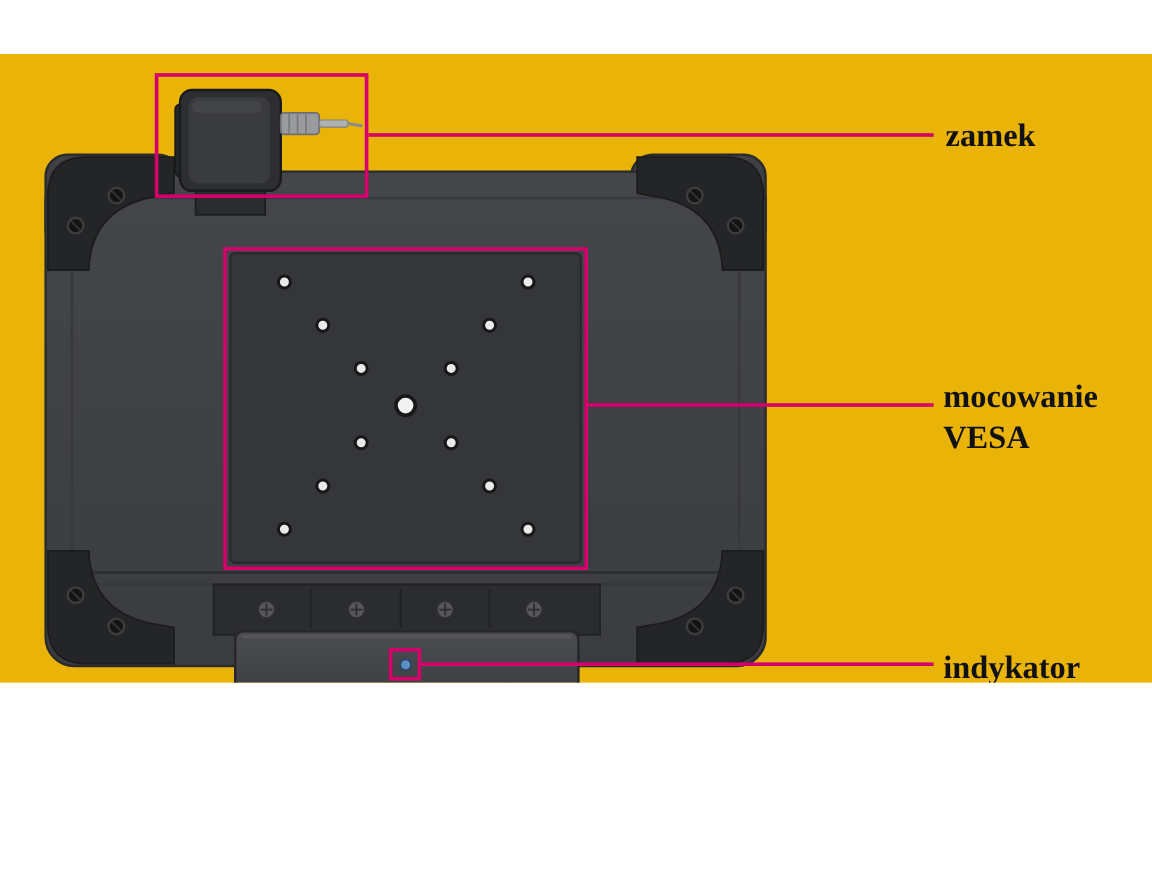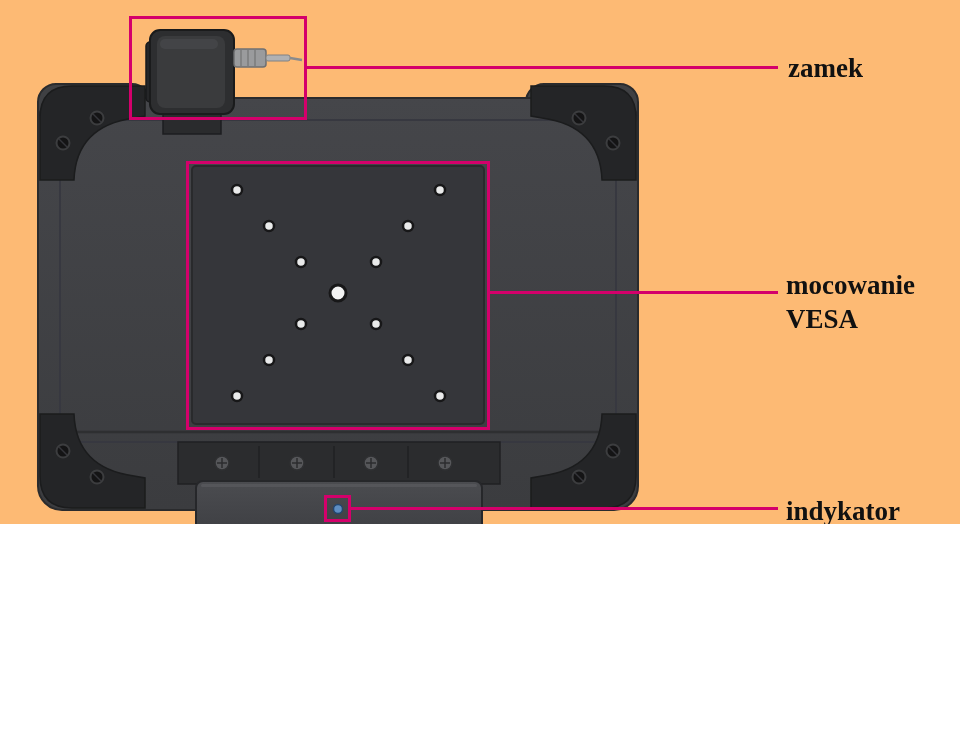--- a/index.html
+++ b/index.html
@@ -1,19 +1,19 @@
 <!DOCTYPE html>
 <html style="--magenta: #d4006b;"><head>
 <meta charset="utf-8">
 <style>
   :root { --magenta: #d4006b; }
   html,body { margin:0; padding:0; background:#ffffff; }
   .figure {
-    position:relative; width:960px; height:524px; background:#fdba74;
-    font-family:"Liberation Serif", serif; overflow:hidden;
+    position:relative; width:960px; height:524px; background:#eab308;
+    font-family:"Liberation Serif", serif; overflow:hidden;margin-top:45px;
   }
   .figure svg { position:absolute; left:0; top:0; }
   .callout-box {
     position:absolute; border:3px solid var(--magenta); box-sizing:border-box;
     background:transparent;
   }
   .callout-line {
     position:absolute; height:3px; background:var(--magenta);
   }
   .callout-label {

